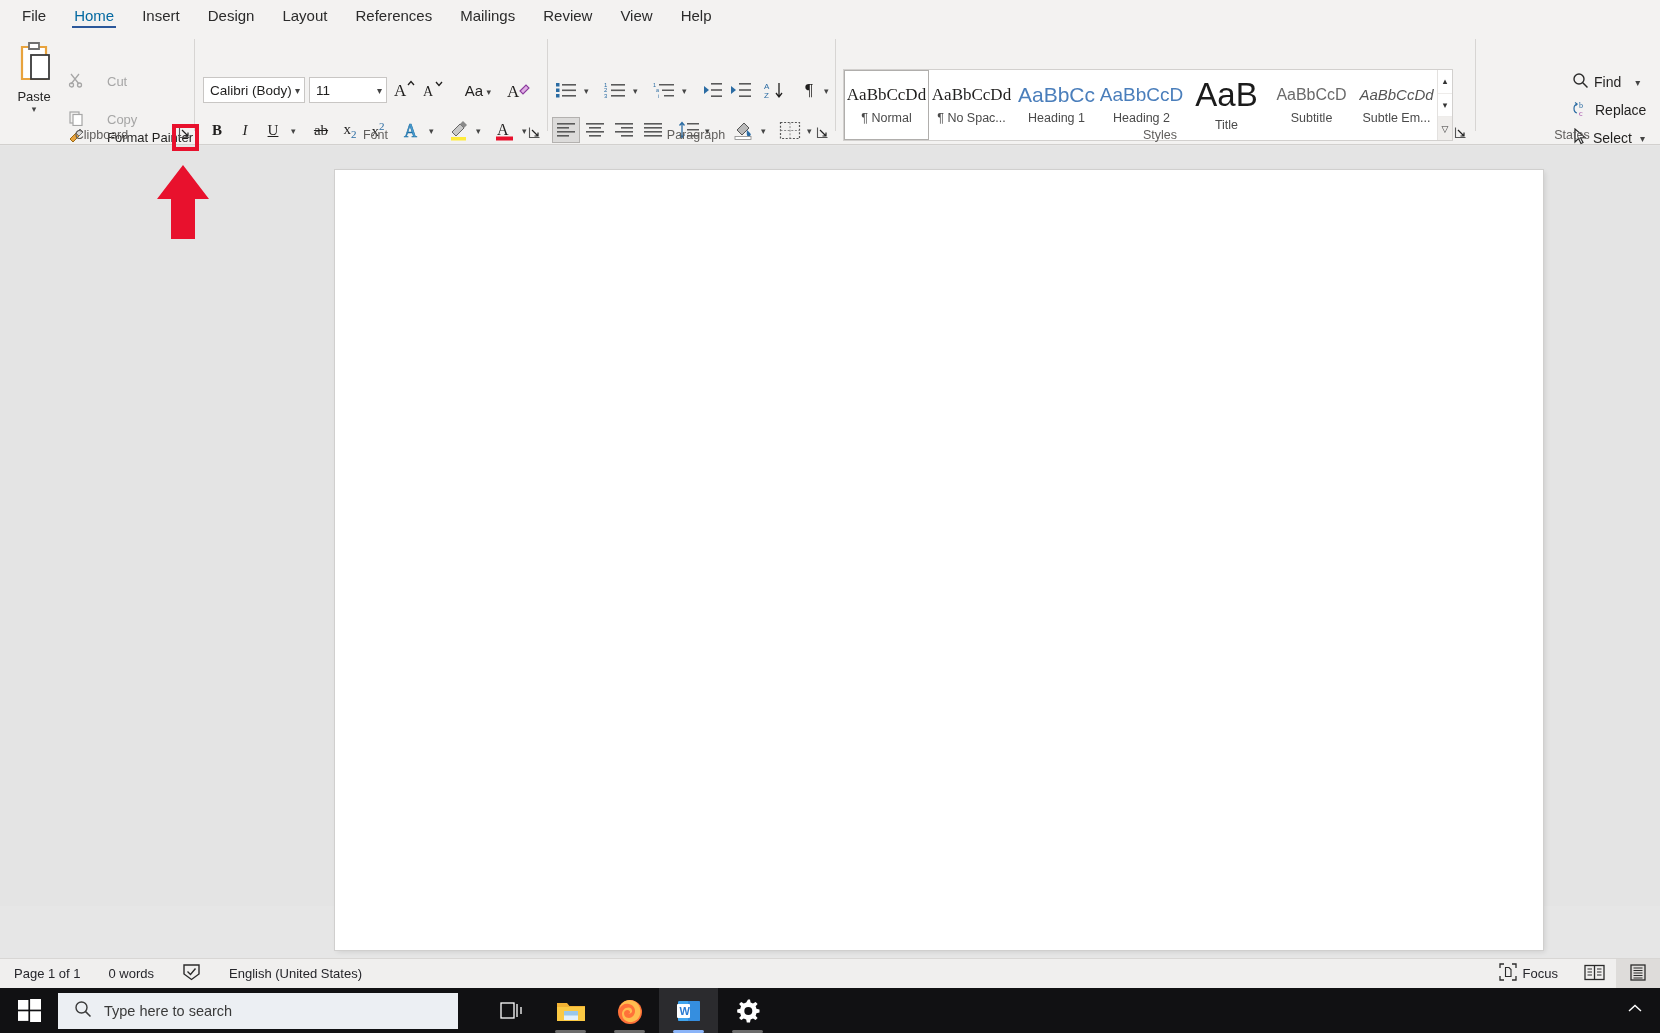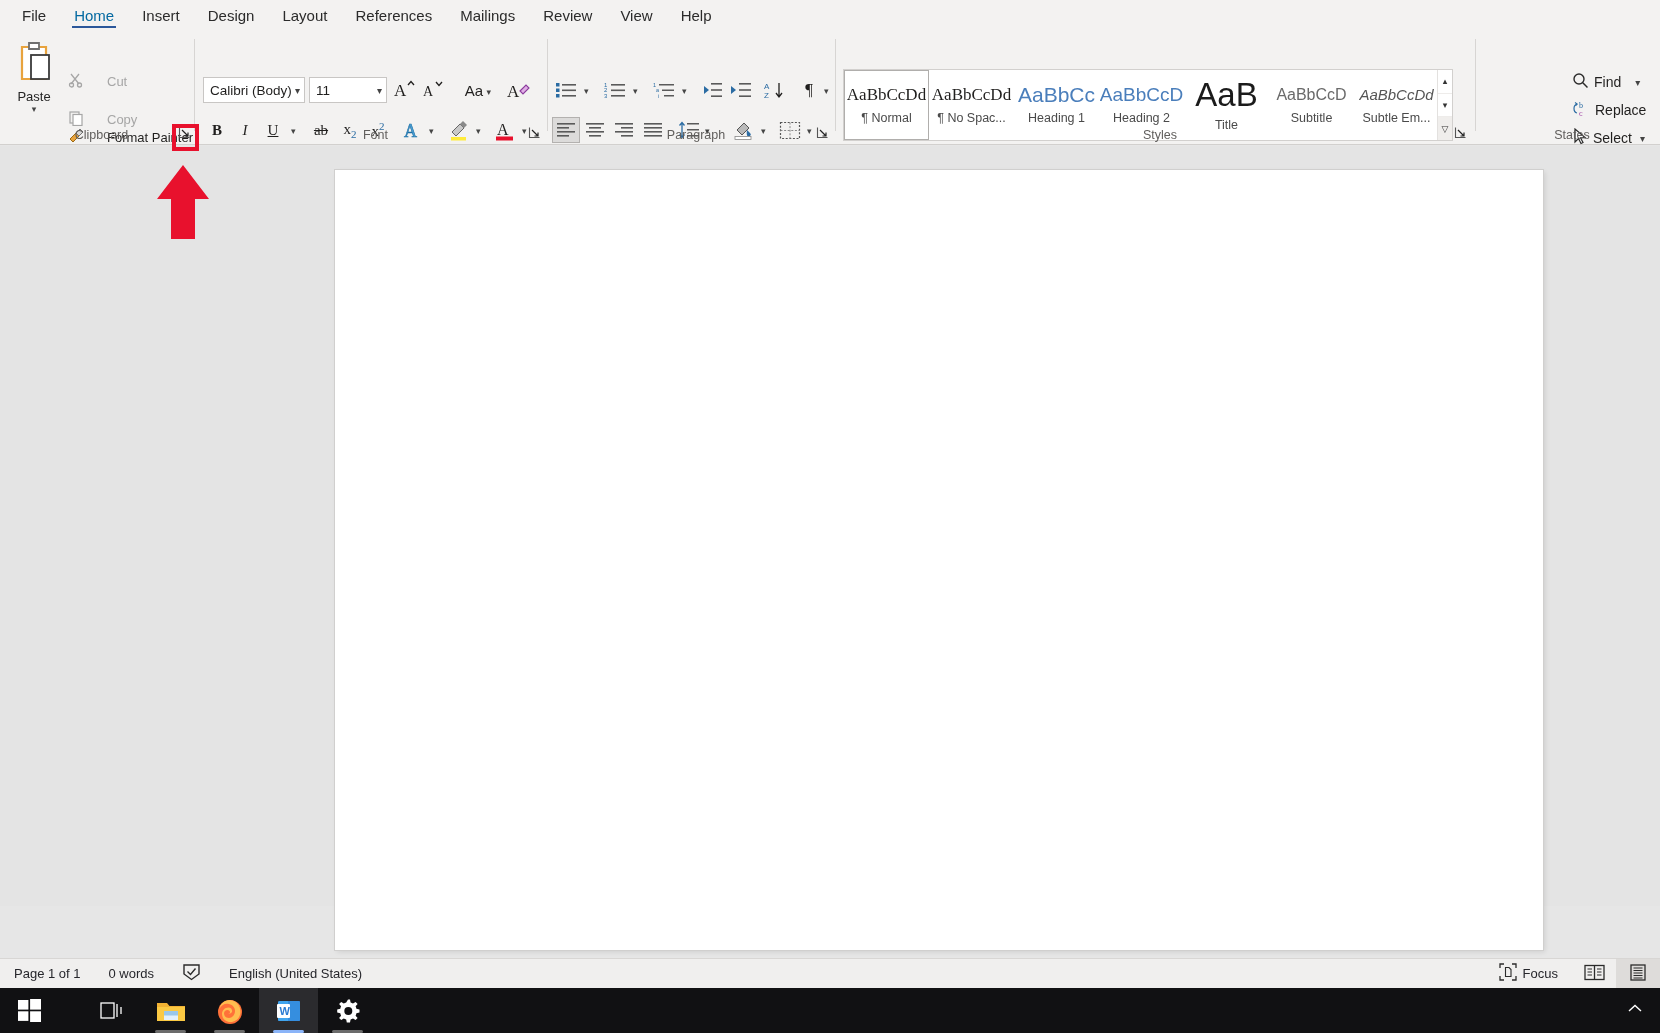--- a/index.html
+++ b/index.html
@@ -614,20 +614,29 @@
 
   <div class="taskbar">
     <div class="start-btn">
       <svg width="23" height="23" viewBox="0 0 23 23">
           <rect x="0" y="1" width="10.4" height="9.6" fill="#fff"></rect>
           <rect x="12.1" y="0" width="10.9" height="10.6" fill="#fff"></rect>
           <rect x="0" y="12.3" width="10.4" height="9.6" fill="#fff"></rect>
           <rect x="12.1" y="12.3" width="10.9" height="10.7" fill="#fff"></rect>
         </svg>
     </div>
+    <div class="tb-search">
+      <span>
+        <svg width="18" height="18" viewBox="0 0 18 18">
+            <circle cx="7.5" cy="7.5" r="5.5" fill="none" stroke="#3a3a3a" stroke-width="1.4"></circle>
+            <path d="M11.6 11.6 L16.5 16.5" stroke="#3a3a3a" stroke-width="1.5"></path>
+          </svg>
+      </span>
+      <span>Type here to search</span>
+    </div>
 
     <div class="tb-icon" style="margin-left:24px;">
       <svg width="24" height="22" viewBox="0 0 24 22">
           <rect x="1" y="3" width="13" height="15" fill="none" stroke="#fff" stroke-width="1.3"></rect>
           <path d="M17 4 V17" stroke="#fff" stroke-width="1.3"></path>
           <path d="M21 7 V14" stroke="#fff" stroke-width="1.3"></path>
         </svg>
     </div>
     <div class="tb-icon">
       <svg width="30" height="26" viewBox="0 0 30 26">

